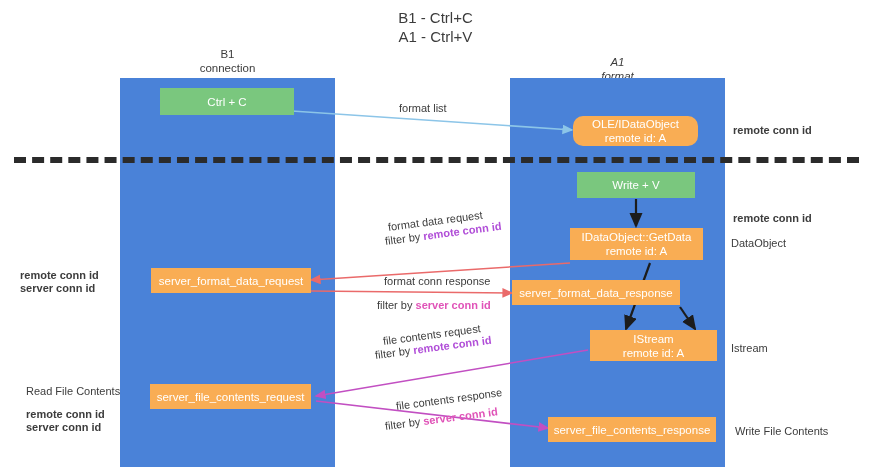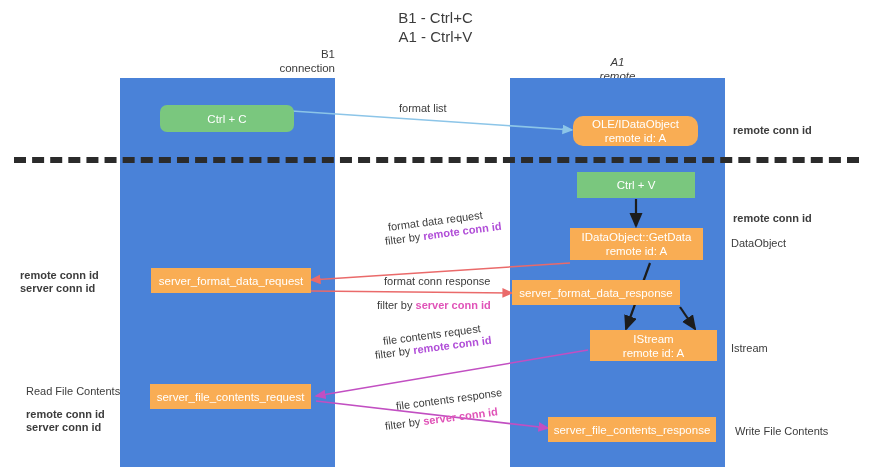--- a/index.html
+++ b/index.html
@@ -38,21 +38,21 @@
   #title-block { top: 8px; }
 
   .lane-header {
     position: absolute;
     text-align: center;
     color: #3c3c3c;
     font-size: 11.5px;
     line-height: 14px;
     width: 215px;
   }
-  #header-b1 { left: 120px; top: 47px; text-align: right; }
+  #header-b1 { left: 120px; top: 47px; }
   #header-a1 { left: 510px; top: 55px; font-style: italic; }
 
   .node {
     position: absolute;
     display: flex;
     align-items: center;
     justify-content: center;
     flex-direction: column;
     color: #ffffff;
     font-size: 11.5px;
@@ -111,21 +111,21 @@
     <div>B1 - Ctrl+C</div>
     <div>A1 - Ctrl+V</div>
   </div>
 
   <div id="header-b1" class="lane-header">
     <div>B1</div>
     <div>connection</div>
   </div>
   <div id="header-a1" class="lane-header">
     <div>A1</div>
-    <div>remote</div>
+    <div>format</div>
   </div>
 
   <div id="lane-b1" class="lane"></div>
   <div id="lane-a1" class="lane"></div>
 
   <svg class="overlay">
     <defs>
       <marker id="ah-blue" markerWidth="7" markerHeight="7" refX="6" refY="3" orient="auto">
         <path d="M0,0 L7,3 L0,6 z" fill="#8cc5e8"></path>
       </marker>
@@ -152,31 +152,31 @@
 
     <path d="M680,307 L695,329" stroke="#1c1c1c" stroke-width="2.2" fill="none" marker-end="url(#ah-dark)"></path>
 
     <path d="M588,350 L316,396" stroke="#c24fc2" stroke-width="1.6" fill="none" marker-end="url(#ah-magenta)"></path>
 
     <path d="M316,401 L548,428" stroke="#c24fc2" stroke-width="1.6" fill="none" marker-end="url(#ah-magenta)"></path>
   </svg>
 
   <div class="divider"></div>
 
-  <div class="node green" style="left:160px; top:105px; width:134px; height:27px;border-radius:7px;">
+  <div class="node green" style="left:160px; top:88px; width:134px; height:27px;">
     <div>Ctrl + C</div>
   </div>
 
   <div class="node orange" style="left:573px; top:116px; width:125px; height:30px;border-radius:10px;">
     <div>OLE/IDataObject</div>
     <div>remote id: A</div>
   </div>
 
   <div class="node green" style="left:577px; top:172px; width:118px; height:26px;">
-    <div>Ctrl + V</div>
+    <div>Write + V</div>
   </div>
 
   <div class="node orange" style="left:570px; top:228px; width:133px; height:32px;">
     <div>IDataObject::GetData</div>
     <div>remote id: A</div>
   </div>
 
   <div class="node orange" style="left:151px; top:268px; width:160px; height:25px;">
     <div>server_format_data_request</div>
   </div>

